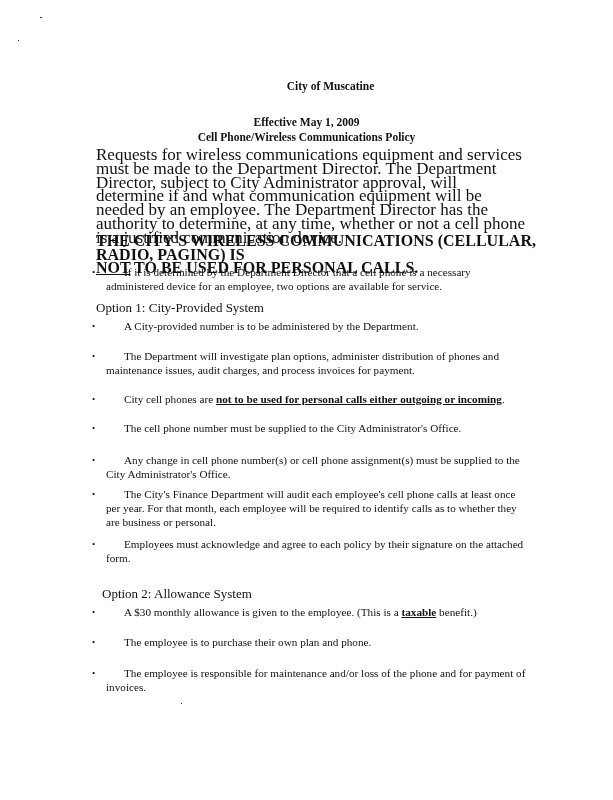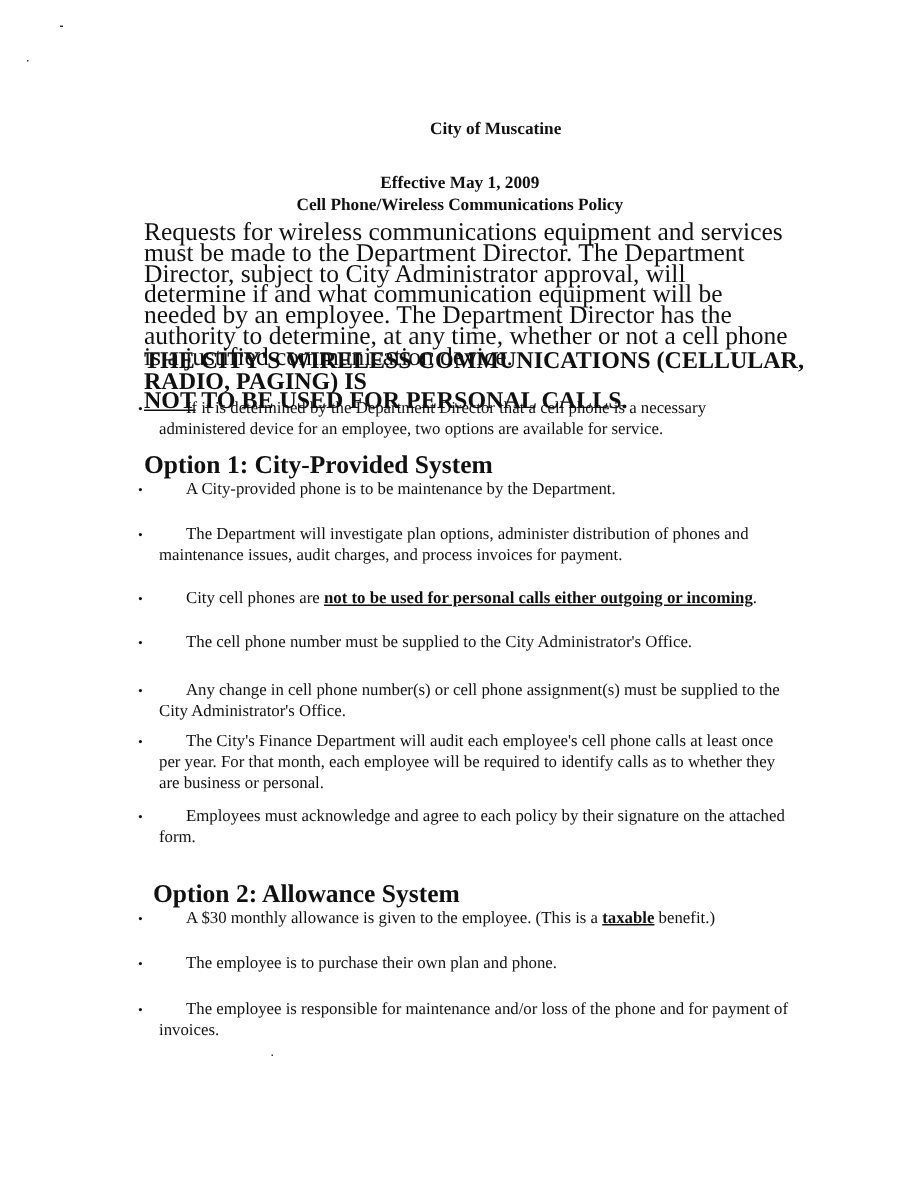--- a/index.html
+++ b/index.html
@@ -15,21 +15,21 @@
     .t2 { top: 98px; margin-top: 33px; }
     .t3 { top: 116px; }
     .intro { position: absolute; left: 96px; top: 148px; width: 432px;
              font-size: 17px; line-height: 13.8px; }
     .notice { position: absolute; left: 96px; top: 234px; width: 440px;
               font-weight: bold; font-size: 16px; line-height: 13.6px; }
     .notice u { text-decoration: underline; }
     .bullet { position: absolute; left: 92px; width: 436px; font-size: 11.2px; line-height: 13.8px; }
     .bullet .dot { position: absolute; left: 0; top: 0; width: 14px; font-size: 9px; }
     .bullet .txt { display: block; padding-left: 14px; text-indent: 18px; }
-    .heading { position: absolute; font-weight: bold; font-size: 17px; text-align: right; }
+    .heading { position: absolute; font-weight: normal; font-size: 13px; text-align: right; }
     .h1 { left: 96px; top: 300px; }
     .h2 { left: 102px; top: 586px; }
     .emph { font-weight: bold; text-decoration: underline; }
     .under { text-decoration: underline; font-weight: bold; }
   </style>
 </head>
 <body>
 
 <div class="speck speck1"></div>
 <div class="speck speck2"></div>
@@ -48,21 +48,21 @@
 
 <div class="bullet" style="top:266px;">
   <span class="dot">•</span>
   <span class="txt">If it is determined by the Department Director that a cell phone is a necessary administered device for an employee, two options are available for service.</span>
 </div>
 
 <div class="heading h1">Option 1: City-Provided System</div>
 
 <div class="bullet" style="top:320px;">
   <span class="dot">•</span>
-  <span class="txt">A City-provided phone is to be maintenance by the Department.</span>
+  <span class="txt">A City-provided number is to be administered by the Department.</span>
 </div>
 <div class="bullet" style="top:350px;">
   <span class="dot">•</span>
   <span class="txt">The Department will investigate plan options, administer distribution of phones and maintenance issues, audit charges, and process invoices for payment.</span>
 </div>
 <div class="bullet" style="top:393px;">
   <span class="dot">•</span>
   <span class="txt"><span>City cell phones are </span><span class="emph">not to be used for personal calls either outgoing or incoming</span><span>.</span></span>
 </div>
 <div class="bullet" style="top:422px;">

